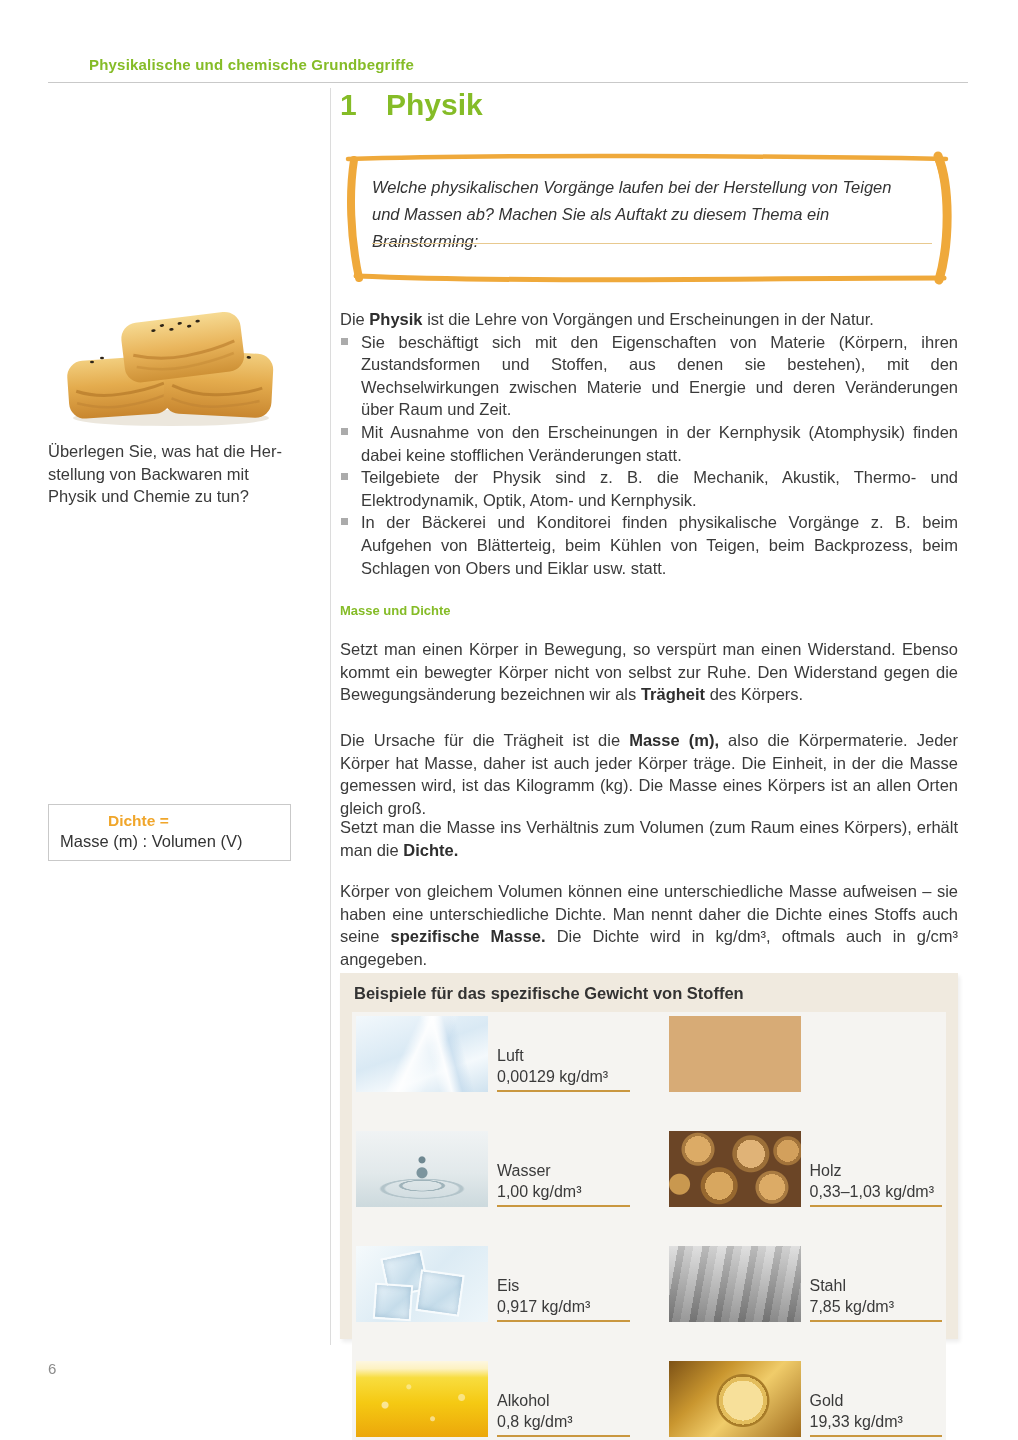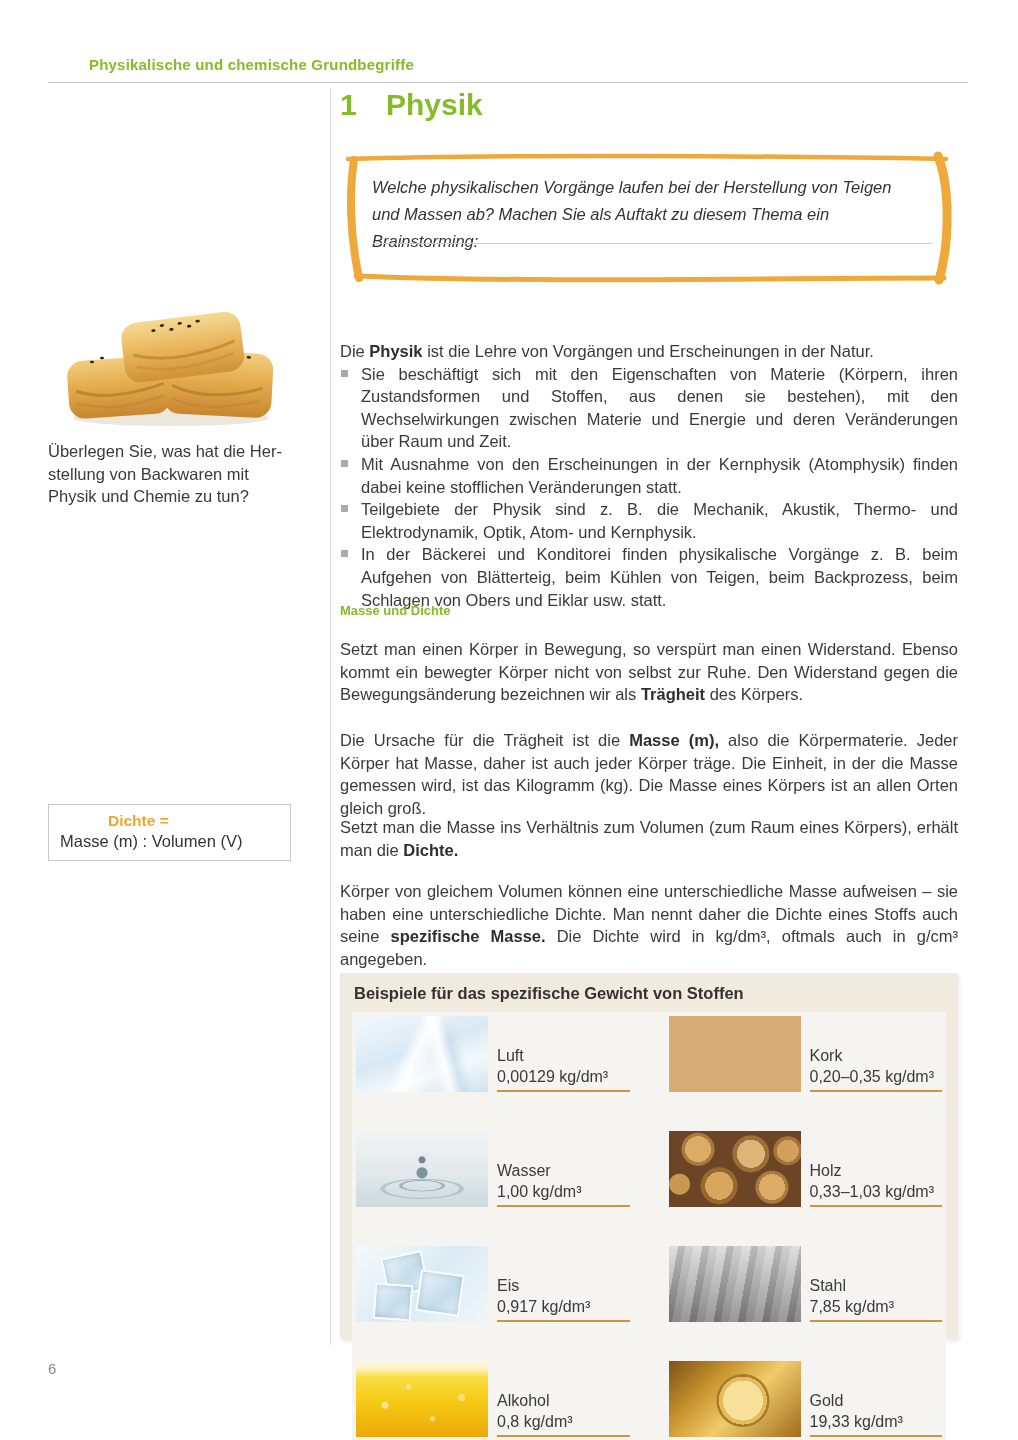--- a/index.html
+++ b/index.html
@@ -50,21 +50,21 @@
   .formula-box {
     position:absolute; left:48px; top:804px; width:243px;
     border:1px solid #c9c9c9; background:#fff; padding:7px 11px 9px;
   }
   .formula-box .fb-label { color:#f0a62b; font-weight:bold; font-size:15.5px;margin-left:48px; }
   .formula-box .fb-formula { font-size:16.5px; color:#343434; margin-top:2px; }
 
   
   .bodytext { font-size:16.5px; line-height:22.6px; text-align:justify; }
   .bodytext b, .lead b { color:#2e2e2e; }
-  .intro { position:absolute; left:340px; top:308px; width:618px;margin-top:32px; }
+  .intro { position:absolute; left:340px; top:308px; width:618px; }
   .intro ul { list-style:none; }
   .intro li { position:relative; padding-left:21px; }
   .intro li .sq {
     position:absolute; left:1px; top:7px; width:7px; height:7px; background:#ababab;
   }
 
   .section-heading {
     position:absolute; left:340px; top:603px;
     font-size:13px; font-weight:bold; color:#85bc27;
   }
@@ -248,24 +248,20 @@
     <div class="cell">
       <div class="thumb img-air"></div>
       <div class="meta">
         <div class="nm">Luft</div>
         <div class="vl">0,00129 kg/dm³</div>
       </div>
     </div>
 
     <div class="cell">
       <div class="thumb img-cork"></div>
-      <div class="meta">
-        <div class="nm">Kork</div>
-        <div class="vl">0,20–0,35 kg/dm³</div>
-      </div>
     </div>
 
     <div class="cell">
       <div class="thumb img-water"></div>
       <div class="meta">
         <div class="nm">Wasser</div>
         <div class="vl">1,00 kg/dm³</div>
       </div>
     </div>
 

